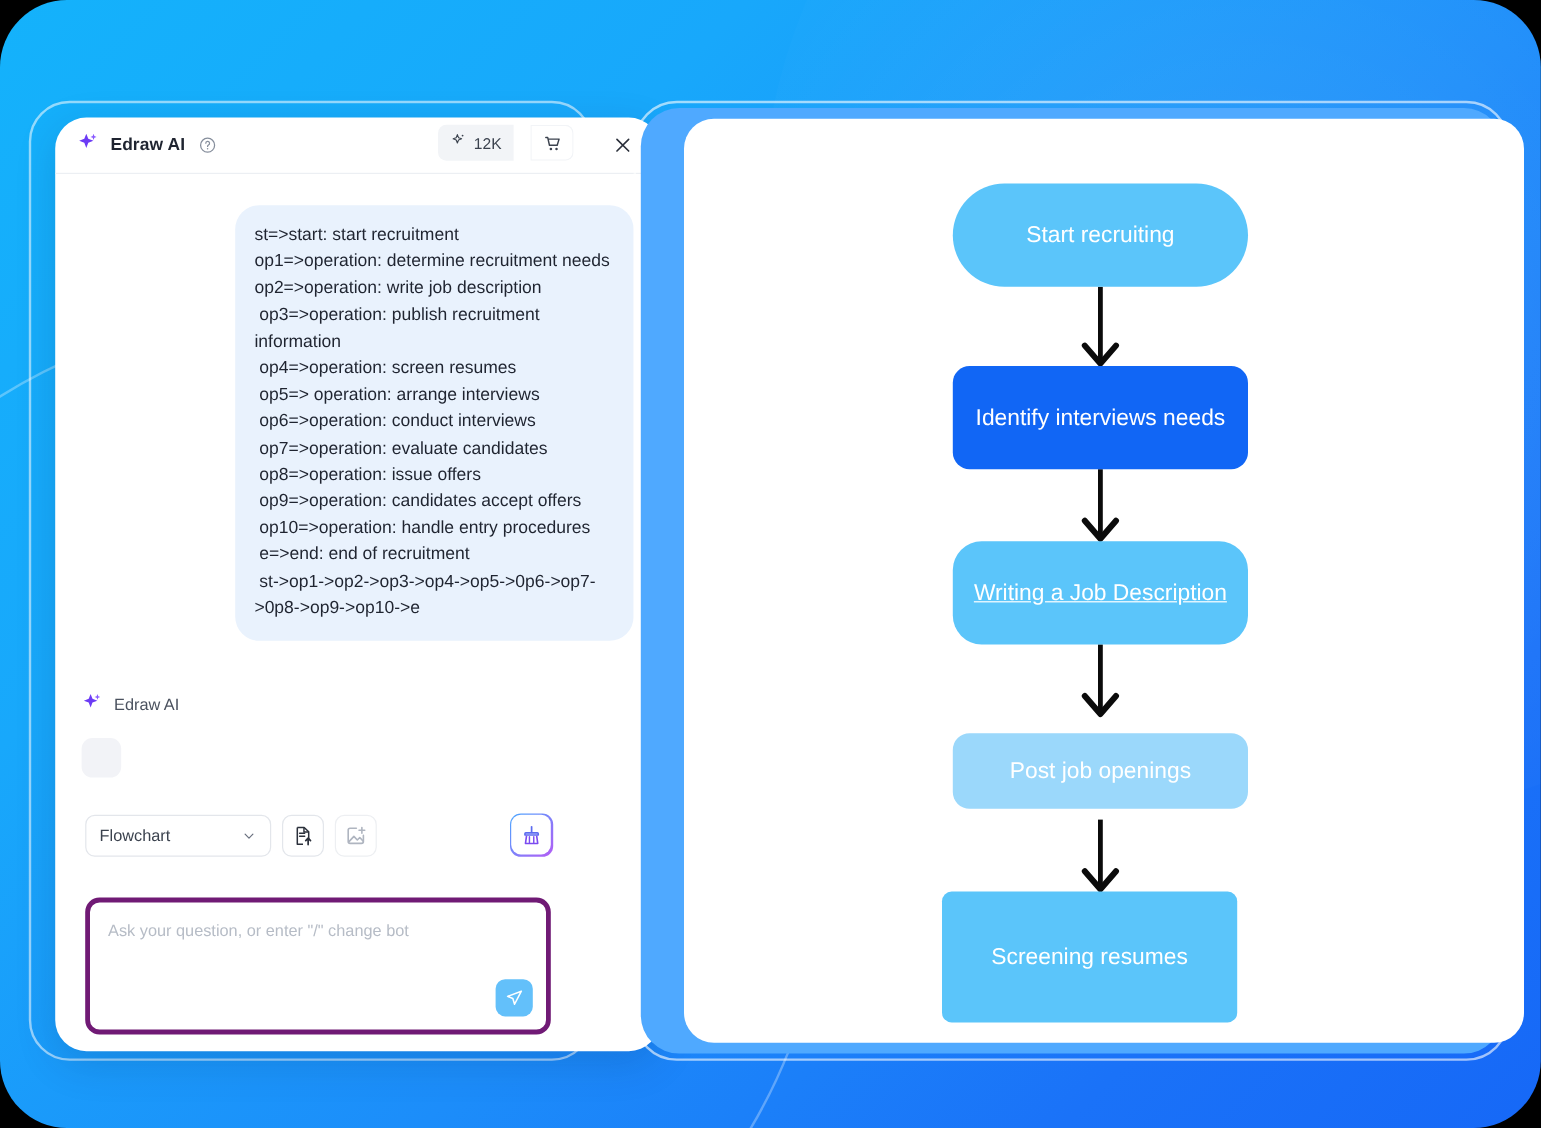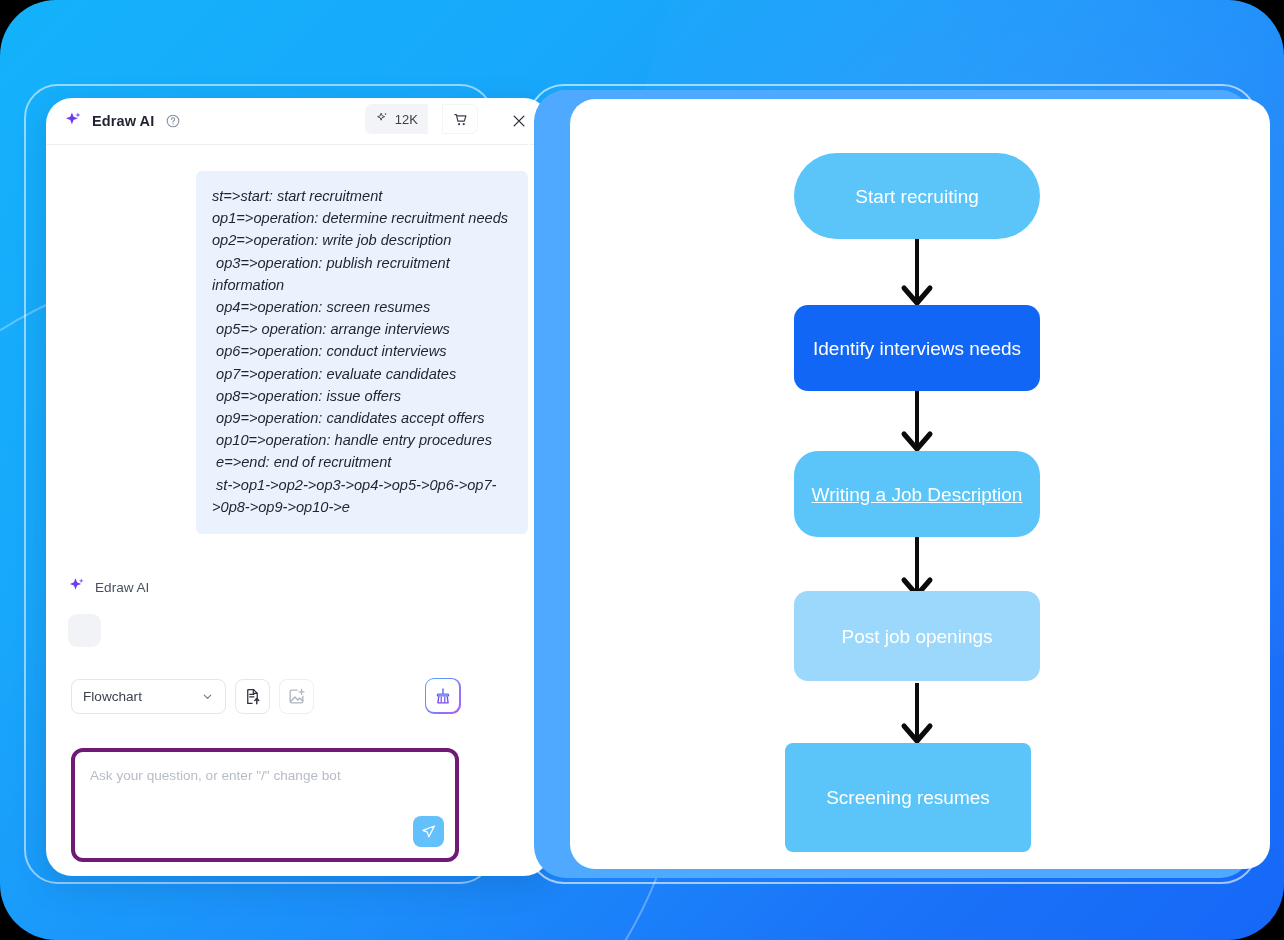--- a/index.html
+++ b/index.html
@@ -86,25 +86,24 @@
   .close-btn {
     width: 34px; height: 34px; margin-left: 10px;
     display: flex; align-items: center; justify-content: center;
     cursor: pointer;
   }
 
   
   .msg-area { padding: 26px 22px 0 22px; }
   .bubble {
     background: #E9F2FD;
-    border-radius: 6px;
+    border-radius: 20px;
     padding: 14px 16px 16px 16px;
     max-width: 332px;
     margin-left: auto;
-    font-style: italic;
   }
   .bubble-line {
     font-size: 14.6px;
     line-height: 22.2px;
     color: #1F2430;
     white-space: pre-wrap;
     word-break: break-word;
   }
 
   
@@ -389,20 +388,20 @@
   <div id="flow-nodes">
       <div class="node" style="left: 224px; top: 54px; width: 246px; height: 86px; background: rgb(91, 197, 250); border-radius: 43px;">
         <span>Start recruiting</span>
       </div>
       <div class="node" style="left: 224px; top: 206px; width: 246px; height: 86px; background: rgb(17, 102, 245); border-radius: 14px;">
         <span>Identify interviews needs</span>
       </div>
       <div class="node" style="left: 224px; top: 352px; width: 246px; height: 86px; background: rgb(91, 197, 250); border-radius: 24px; text-decoration: underline;">
         <span>Writing a Job Description</span>
       </div>
-      <div class="node" style="left: 224px; top: 492px; width: 246px; height: 90px; background: rgb(155, 216, 251); border-radius: 14px;">
+      <div class="node" style="left: 224px; top: 512px; width: 246px; height: 63px; background: rgb(155, 216, 251); border-radius: 14px;">
         <span>Post job openings</span>
       </div>
       <div class="node" style="left: 215px; top: 644px; width: 246px; height: 109px; background: rgb(91, 197, 250); border-radius: 8px;">
         <span>Screening resumes</span>
       </div>
     </div>
 </div>
 
 </body></html>

